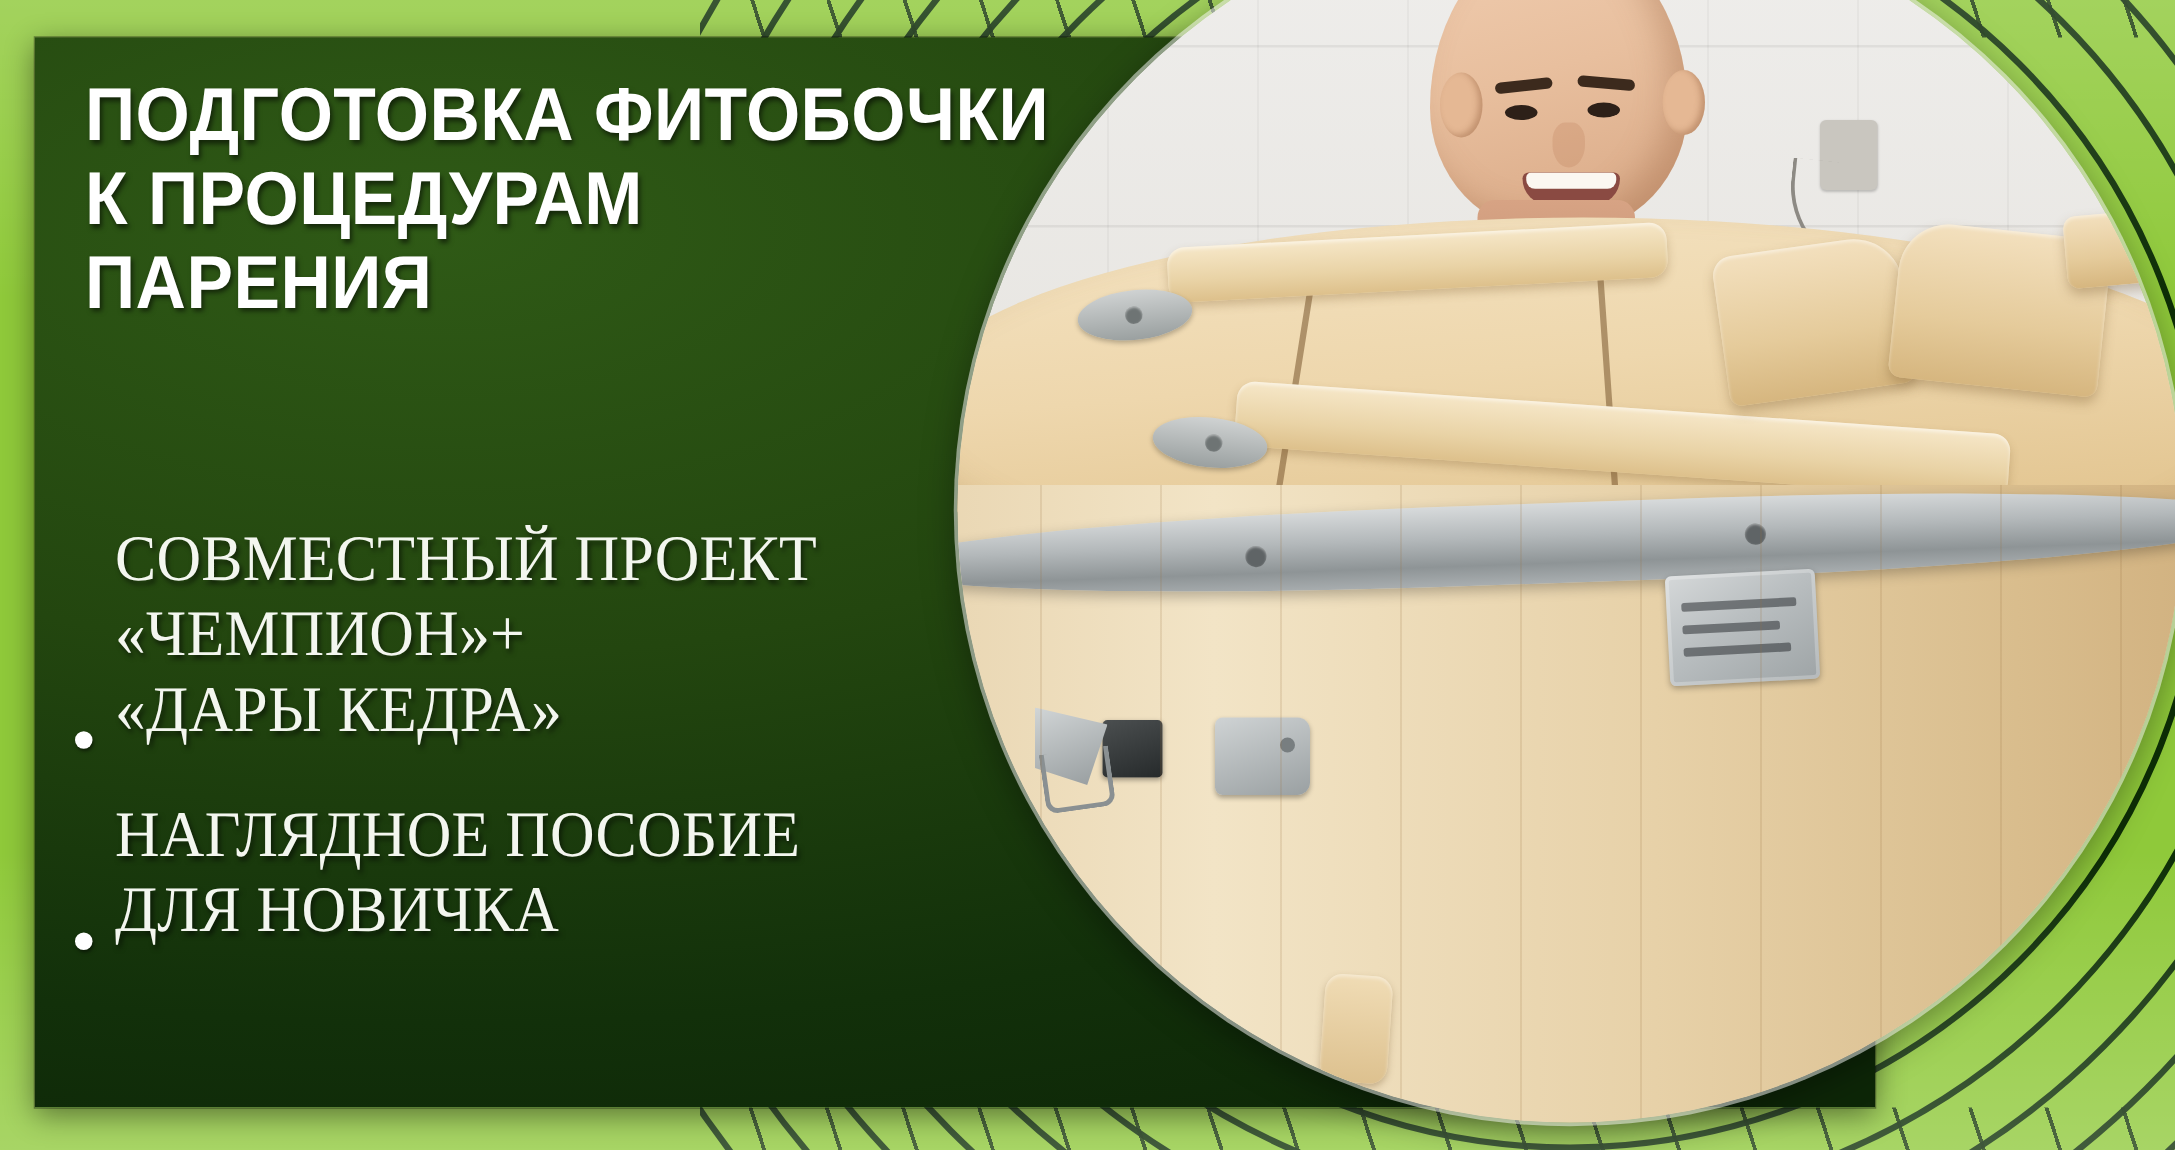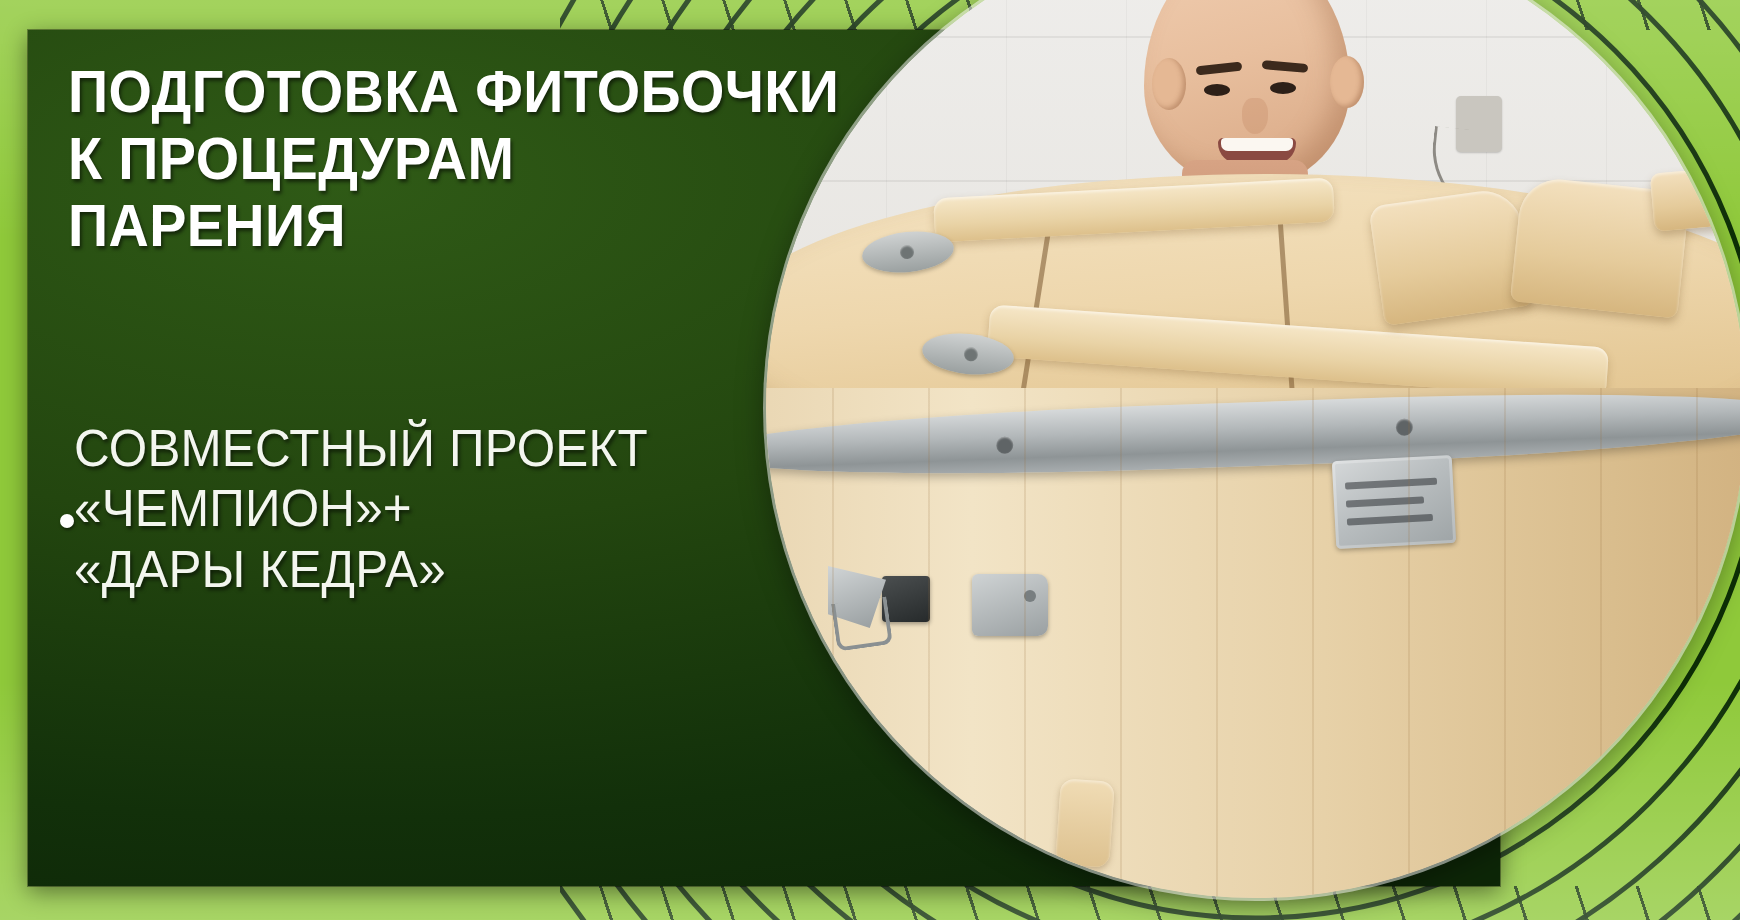--- a/index.html
+++ b/index.html
@@ -60,22 +60,23 @@
     transform:scaleX(.93);
     transform-origin:left top;
     text-shadow:2px 3px 4px rgba(0,0,0,.55);
     white-space:pre-line;
   }
 
   .bullets{
     position:absolute; left:60px; top:418px; width:820px;
   }
   .bullet{
-    display:flex; align-items:center; 
+    display:flex; align-items:flex-end; gap:18px;
     margin-bottom:40px;
+    font-family:Liberation Serif, serif;
   }
   .dot{
     flex:0 0 auto;
     width:14px; height:14px; border-radius:50%;
     background:#ffffff; margin-top:26px;
     box-shadow:1px 2px 3px rgba(0,0,0,.5);
   }
   .btext{
     color:#f3f6ef;
     font-weight:400;
@@ -287,20 +288,25 @@
 К ПРОЦЕДУРАМ
 ПАРЕНИЯ</div>
 
   <div class="bullets">
     <div class="bullet">
       <span class="dot"></span>
       <span class="btext">СОВМЕСТНЫЙ ПРОЕКТ
 «ЧЕМПИОН»+
 «ДАРЫ КЕДРА»</span>
     </div>
+    <div class="bullet">
+      <span class="dot"></span>
+      <span class="btext">НАГЛЯДНОЕ ПОСОБИЕ
+ДЛЯ НОВИЧКА</span>
+    </div>
   </div>
 
   <div class="photo-wrap">
     <div class="photo">
 
       <div class="wall"></div>
       <div class="wall-line" style="top:118px"></div>
       <div class="wall-line" style="top:262px"></div>
       <div class="socket"></div>
       <div class="cord"></div>

